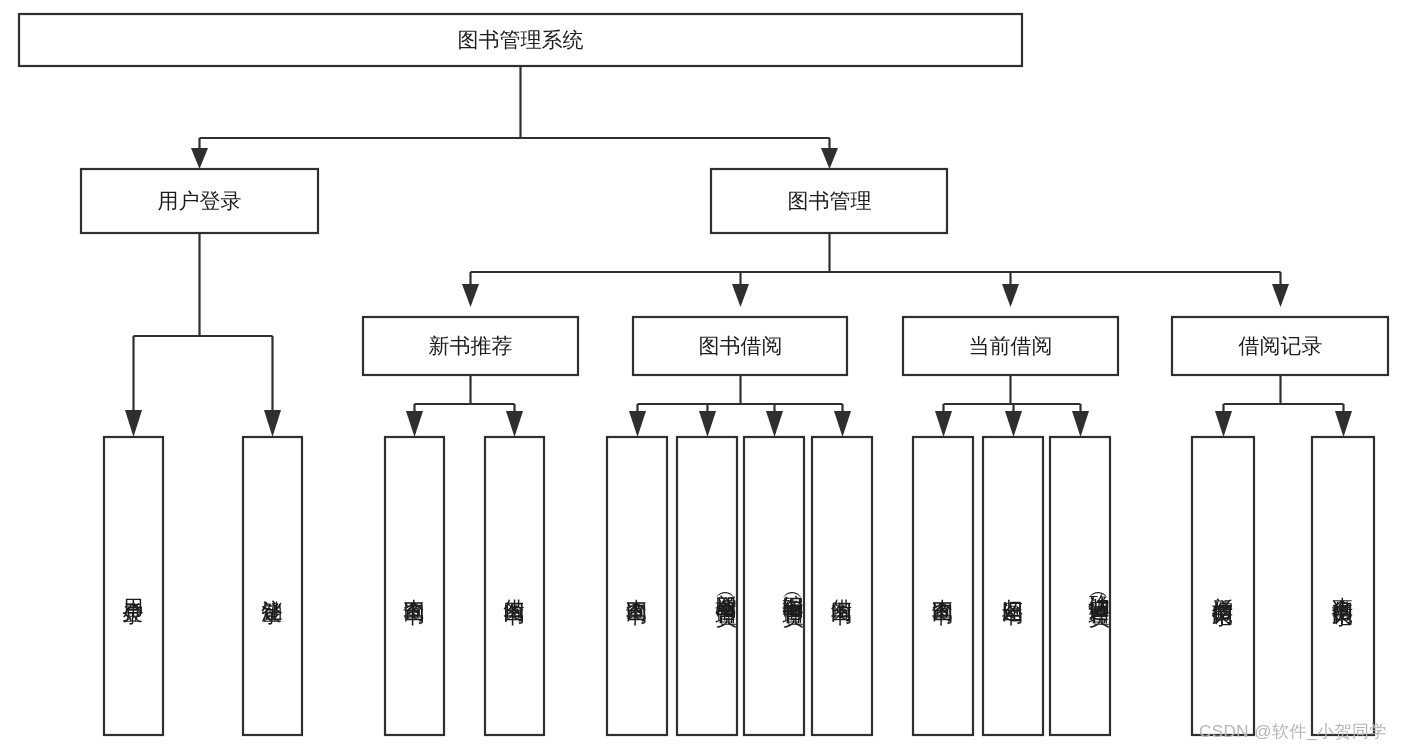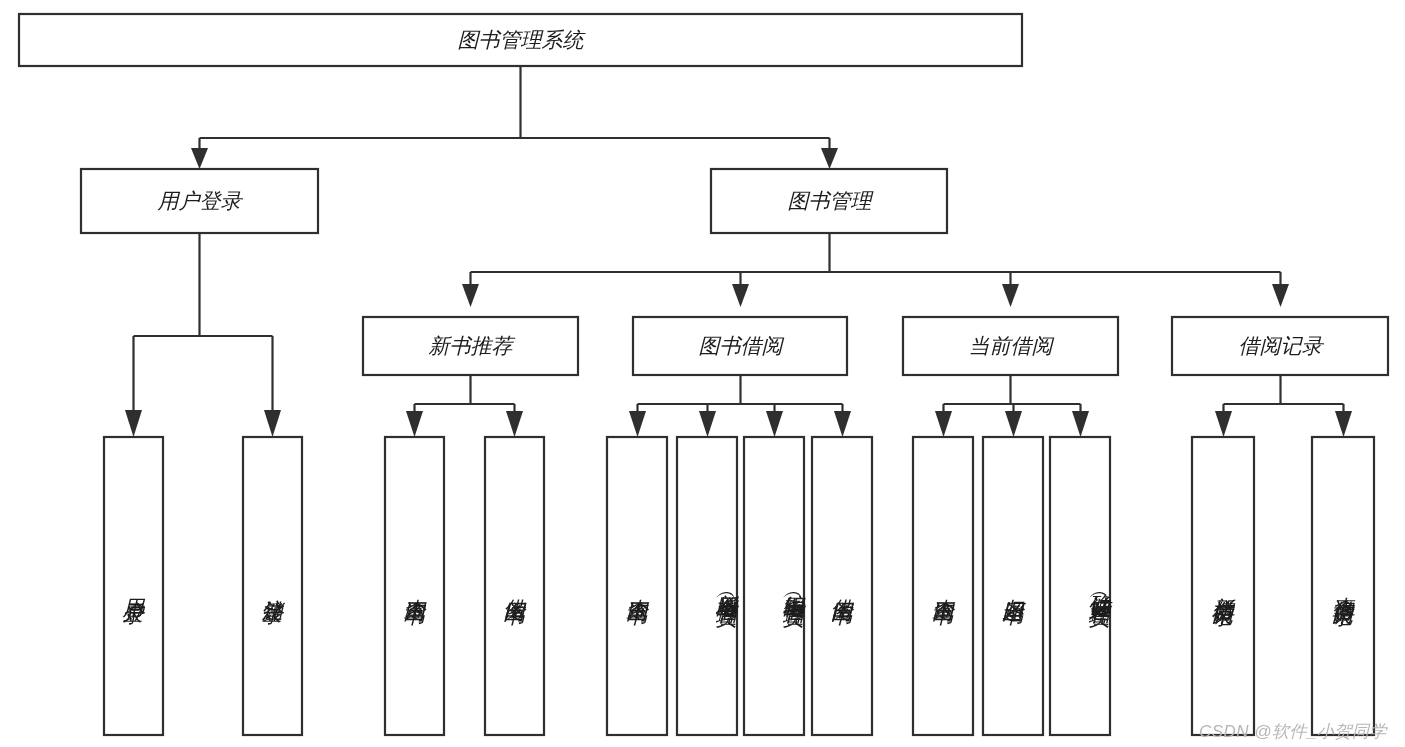--- a/index.html
+++ b/index.html
@@ -11,21 +11,20 @@
     width: 1405px;
     height: 747px;
     font-family: "Liberation Sans", "DejaVu Sans", sans-serif;
     overflow: hidden;
   }
   #diagram-root {
     position: relative;
     width: 1395px;
     height: 747px;
     background: #ffffff;
-    font-style: italic;
   }
   svg#flow-svg {
     position: absolute;
     left: 0;
     top: 0;
     width: 1405px;
     height: 747px;
   }
   .node-box {
     fill: #ffffff;

